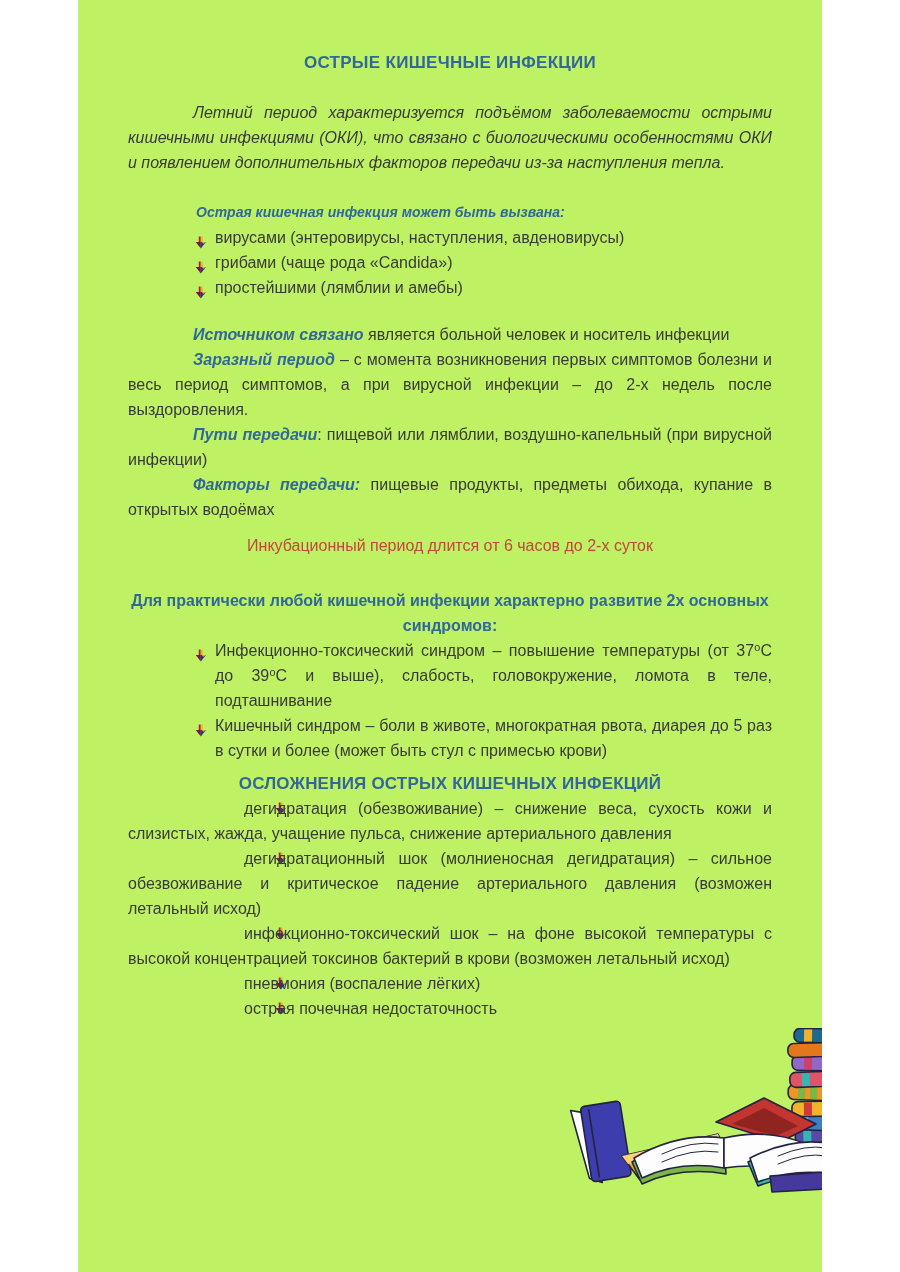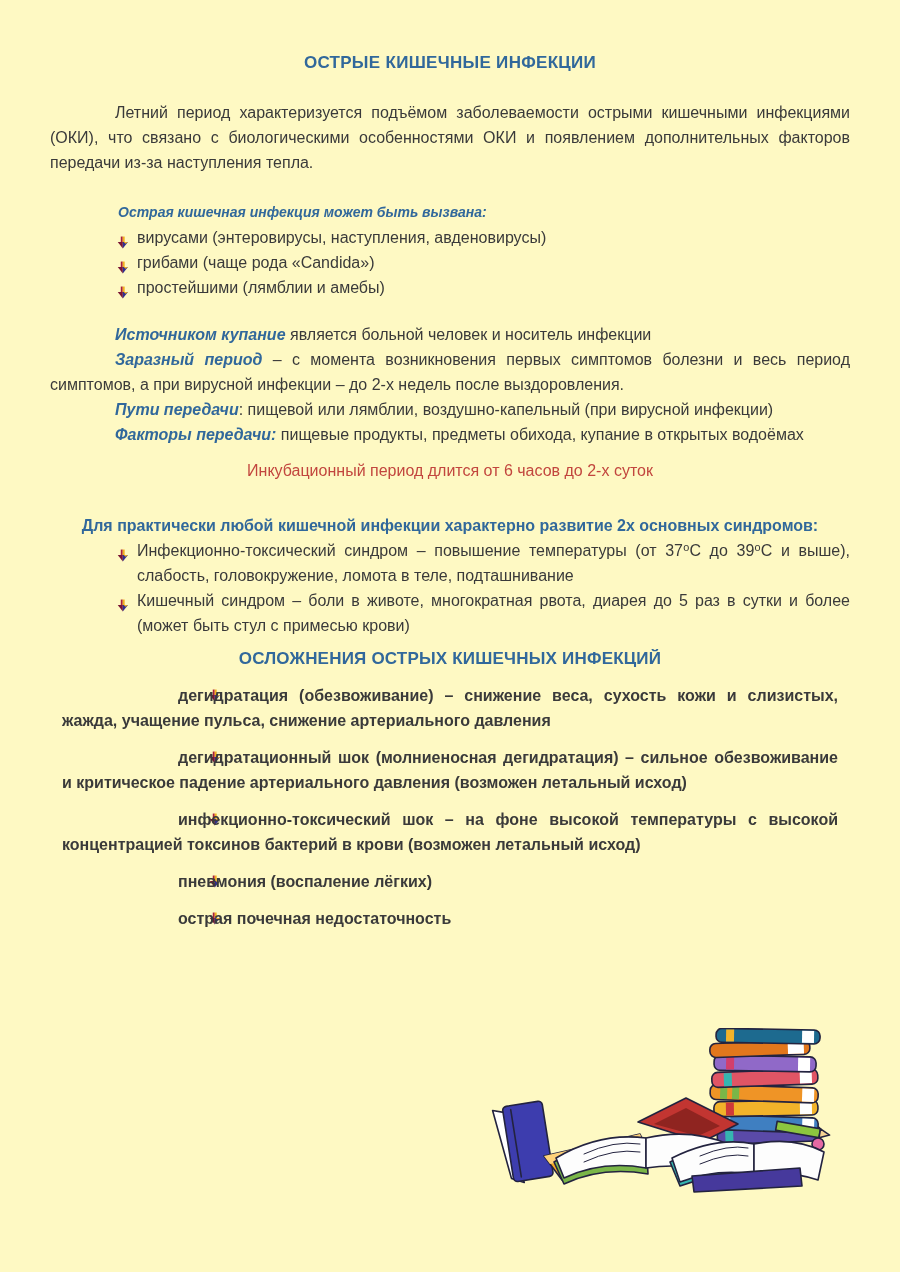--- a/index.html
+++ b/index.html
@@ -1,38 +1,39 @@
 <!DOCTYPE html>
 <html lang="ru"><head>
 <meta charset="utf-8">
 <style>
   html,body { margin:0; padding:0; background:#ffffff; }
   .page {
     position:relative;
-    width:900px; height:1272px;
+    width:744px; height:1272px;
     margin:0 auto;
-    background:#fef9c3;
+    background:#bef264;
     font-family:"Liberation Sans","DejaVu Sans",sans-serif;
     font-size:16px; line-height:25px;
     color:#3a3a3a;
     overflow:hidden;
   }
   .inner { padding:0 50px; }
 
   h1.doc-title {
     margin:0; padding-top:50px;
     text-align:center;
     font-size:17px; font-weight:bold;
     color:#31689b; line-height:25px;
     letter-spacing:.3px;
   }
   p.intro {
     margin:25px 0 0;
     text-align:justify;
     text-indent:65px;
+    font-style:italic;
   }
   h2.em-heading {
     margin:25px 0 0 68px;
     font-size:14px; font-weight:bold; font-style:italic;
     color:#31689b; line-height:25px;
   }
   ul.blist { list-style:none; margin:0; padding:0; }
   ul.blist li {
     position:relative;
     padding-left:87px;
@@ -60,24 +61,23 @@
     color:#31689b; line-height:25px;
   }
   h2.comp-heading {
     margin:8px 0 0;
     text-align:center;
     font-size:17px; font-weight:bold;
     color:#31689b; line-height:25px;
     letter-spacing:.2px;
   }
   .comp p {
-    margin:12px;
+    margin:0;
     text-align:justify;
     text-indent:73px;
-    font-weight:bold;
   }
   .comp .bicon {
     display:inline-block;
     width:13px; height:13px;
     margin-right:30px;
     vertical-align:-1px;
   }
 
   .books {
     position:absolute;
@@ -135,21 +135,21 @@
             <svg viewBox="0 0 12 12" width="13" height="13">
               <use href="#bullet-arrow"></use>
             </svg>
           </span>
           <span>простейшими (лямблии и амебы)</span>
         </li>
       </ul>
 
     <div class="defs">
 
-        <p><span class="term">Источником купание</span><span> </span><span>является больной человек и носитель инфекции</span></p>
+        <p><span class="term">Источником связано</span><span> </span><span>является больной человек и носитель инфекции</span></p>
 
         <p><span class="term">Заразный период</span><span> – </span><span>с момента возникновения первых симптомов болезни и весь период симптомов, а при вирусной инфекции – до 2-х недель после выздоровления.</span></p>
 
         <p><span class="term">Пути передачи</span><span>: </span><span>пищевой или лямблии, воздушно-капельный (при вирусной инфекции)</span></p>
 
         <p><span class="term">Факторы передачи:</span><span> </span><span>пищевые продукты, предметы обихода, купание в открытых водоёмах</span></p>
       </div>
 
     <p class="highlight" style="margin-top:11px">Инкубационный период длится от 6 часов до 2-х суток</p>
 

